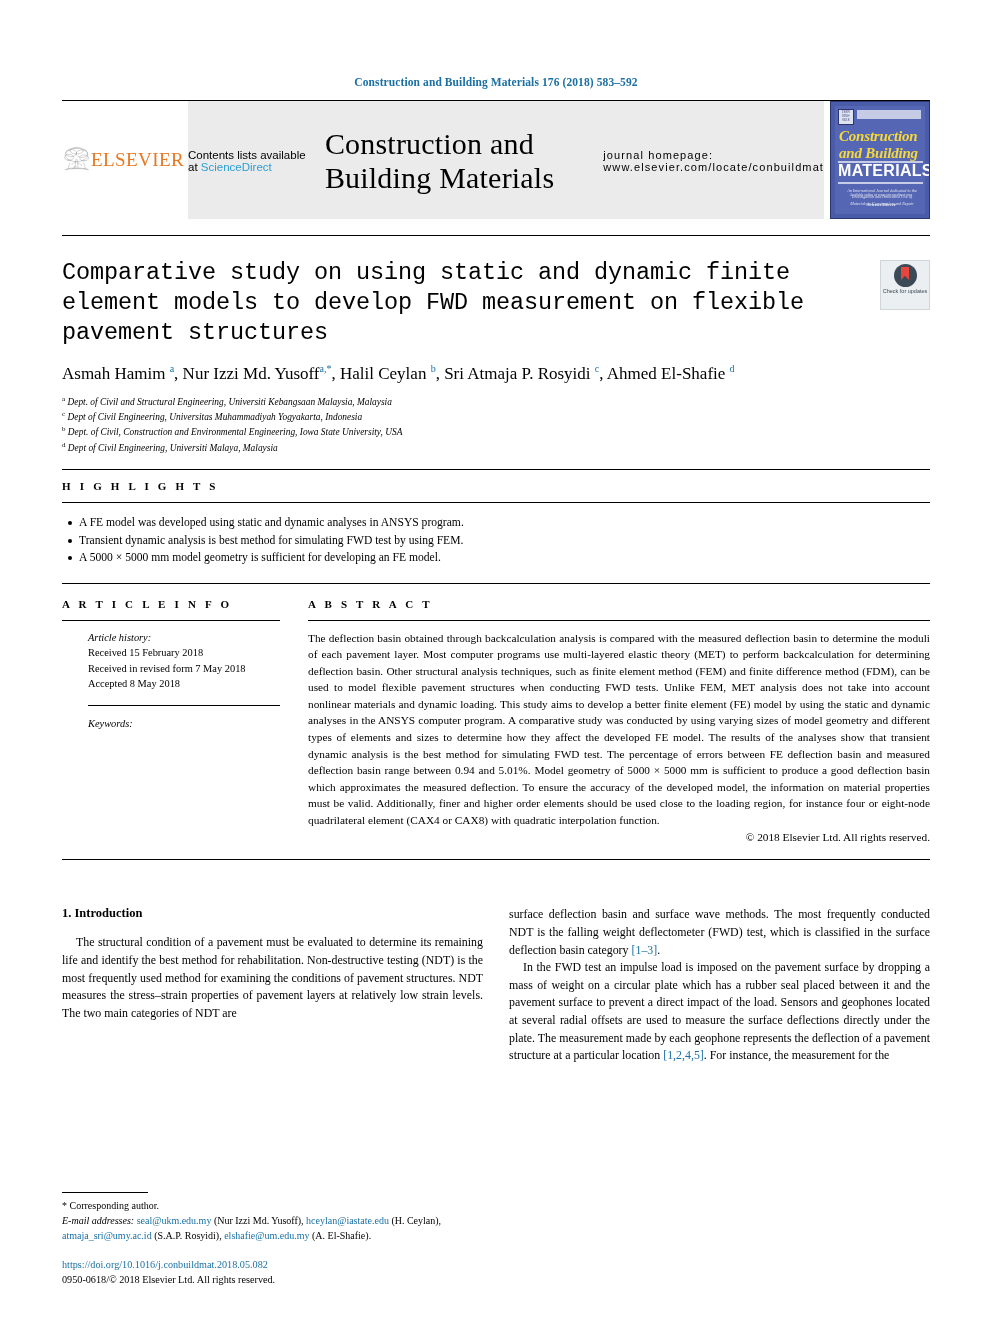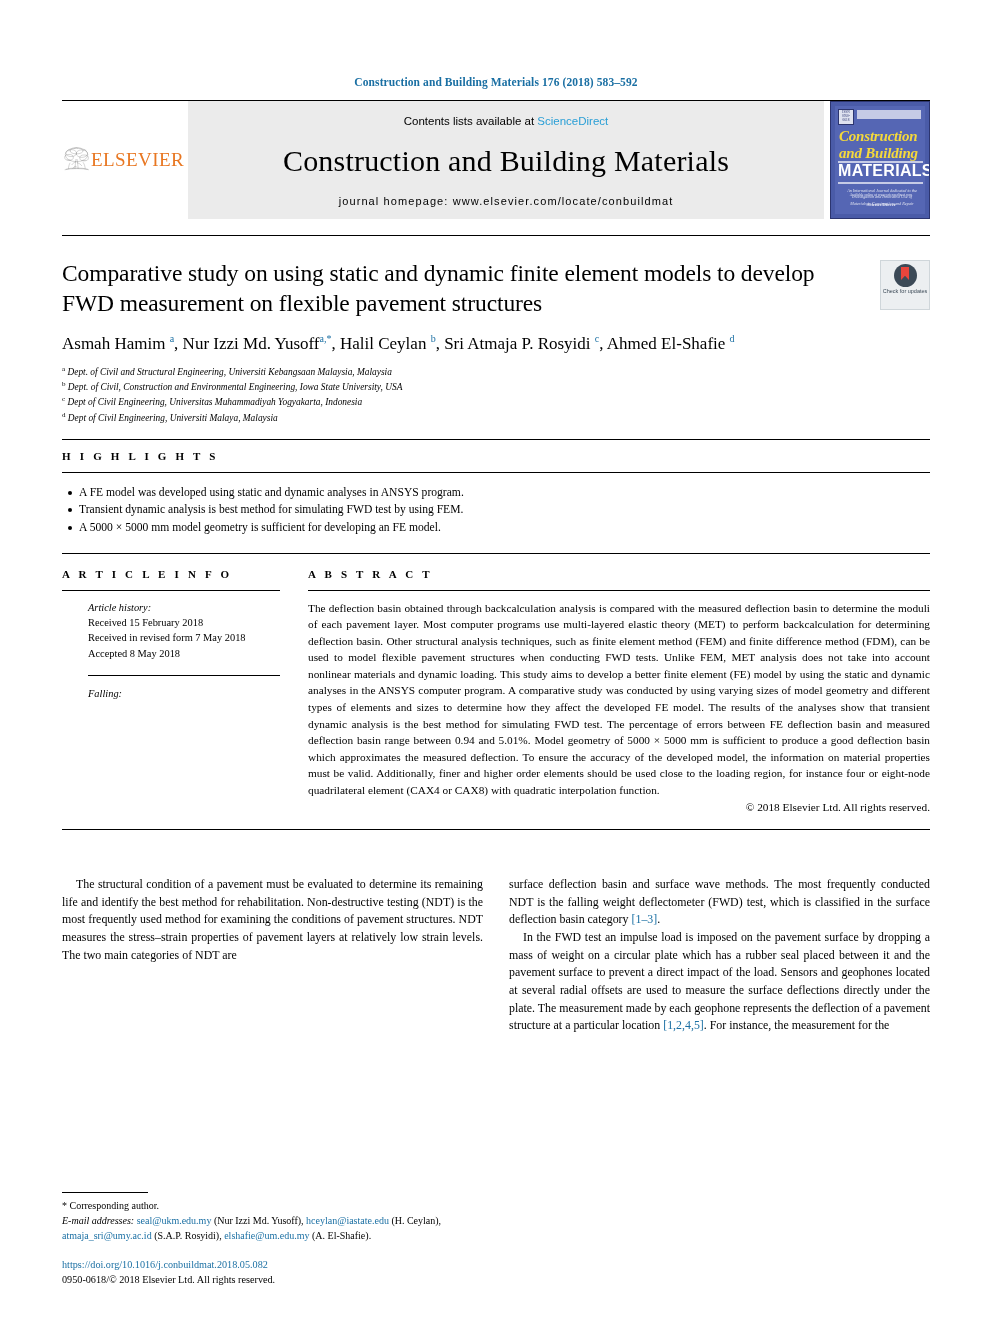--- a/index.html
+++ b/index.html
@@ -61,21 +61,21 @@
     letter-spacing: 0.4px;
     color: #E87722;
     font-weight: normal;
     line-height: 1;
     margin-top: 1px;
   }
   .masthead-center {
     flex: 1 1 auto;
     background: #ebebeb;
     display: flex;
-    flex-direction: column;
+    flex-direction: row;
     align-items: center;
     justify-content: center;
     padding: 10px 0 8px 0;
     margin-left: 4px;
     margin-right: 6px;
     gap: 17px;
   }
   .contents-line {
     font-family: "Liberation Sans", sans-serif;
     font-size: 11.5px;
@@ -185,21 +185,21 @@
   .title-rule {
     border-top: 1.6px solid #000;
     margin: 16px 62px 0 62px;
   }
   .title-block {
     margin: 22px 62px 0 62px;
     position: relative;
     padding-right: 72px;
   }
   .article-title {
-    font-family: Liberation Serif, serif;
+    font-family: Liberation Mono, monospace;
     font-size: 23.5px;
     line-height: 1.28;
     font-weight: normal;
     margin: 0;
     letter-spacing: -0.1px;
   }
   .crossmark {
     position: absolute;
     top: 2px;
     right: 0;
@@ -454,22 +454,22 @@
       <div class="cm-circle">
         <div class="cm-flag"></div>
       </div>
       <div class="cm-text">Check for updates</div>
     </div>
 
     <div class="authors">Asmah Hamim <sup>a</sup>, Nur Izzi Md. Yusoff<sup>a,*</sup>, Halil Ceylan <sup>b</sup>, Sri Atmaja P. Rosyidi <sup>c</sup>, Ahmed El-Shafie <sup>d</sup></div>
 
     <div class="affils">
         <div><sup>a</sup> Dept. of Civil and Structural Engineering, Universiti Kebangsaan Malaysia, Malaysia</div>
+        <div><sup>c</sup> Dept of Civil Engineering, Universitas Muhammadiyah Yogyakarta, Indonesia</div>
         <div><sup>b</sup> Dept. of Civil, Construction and Environmental Engineering, Iowa State University, USA</div>
-        <div><sup>c</sup> Dept of Civil Engineering, Universitas Muhammadiyah Yogyakarta, Indonesia</div>
         <div><sup>d</sup> Dept of Civil Engineering, Universiti Malaya, Malaysia</div>
       </div>
   </div>
 
   <div class="sec-rule-thin"></div>
   <div class="sec-head">H I G H L I G H T S</div>
   <div class="sec-underline"></div>
   <div class="highlights">
     <ul>
         <li>A FE model was developed using static and dynamic analyses in ANSYS program.</li>
@@ -486,37 +486,38 @@
       <div class="col-rule"></div>
       <div class="info-body">
         <div class="it">Article history:</div>
         <div>
             <div>Received 15 February 2018</div>
             <div>Received in revised form 7 May 2018</div>
             <div>Accepted 8 May 2018</div>
           </div>
         <div class="info-mid-rule"></div>
         <div class="kw-block" style="margin-top:10px">
-          <div class="it">Falling:</div>
+          <div class="it">Keywords:</div>
         </div>
       </div>
     </div>
 
     <div class="col-abs">
       <div class="colhead">A B S T R A C T</div>
       <div class="col-rule"></div>
       <div class="abstract-body">The deflection basin obtained through backcalculation analysis is compared with the measured deflection basin to determine the moduli of each pavement layer. Most computer programs use multi-layered elastic theory (MET) to perform backcalculation for determining deflection basin. Other structural analysis techniques, such as finite element method (FEM) and finite difference method (FDM), can be used to model flexible pavement structures when conducting FWD tests. Unlike FEM, MET analysis does not take into account nonlinear materials and dynamic loading. This study aims to develop a better finite element (FE) model by using the static and dynamic analyses in the ANSYS computer program. A comparative study was conducted by using varying sizes of model geometry and different types of elements and sizes to determine how they affect the developed FE model. The results of the analyses show that transient dynamic analysis is the best method for simulating FWD test. The percentage of errors between FE deflection basin and measured deflection basin range between 0.94 and 5.01%. Model geometry of 5000 × 5000 mm is sufficient to produce a good deflection basin which approximates the measured deflection. To ensure the accuracy of the developed model, the information on material properties must be valid. Additionally, finer and higher order elements should be used close to the loading region, for instance four or eight-node quadrilateral element (CAX4 or CAX8) with quadratic interpolation function.</div>
       <div class="copyright">© 2018 Elsevier Ltd. All rights reserved.</div>
     </div>
   </div>
 
   <div class="bottom-rule"></div>
 
   <div class="body-cols">
     <div class="bcol">
+      <div class="intro-head">1. Introduction</div>
       <p class="btext" style="text-indent:14px">The structural condition of a pavement must be evaluated to determine its remaining life and identify the best method for rehabilitation. Non-destructive testing (NDT) is the most frequently used method for examining the conditions of pavement structures. NDT measures the stress–strain properties of pavement layers at relatively low strain levels. The two main categories of NDT are</p>
     </div>
     <div class="bcol">
       <p class="btext">
         <span>surface deflection basin and surface wave methods. The most frequently conducted NDT is the falling weight deflectometer (FWD) test, which is classified in the surface deflection basin category </span><span class="ref">[1–3]</span><span>.</span>
       </p>
       <p class="btext" style="text-indent:14px">
         <span>In the FWD test an impulse load is imposed on the pavement surface by dropping a mass of weight on a circular plate which has a rubber seal placed between it and the pavement surface to prevent a direct impact of the load. Sensors and geophones located at several radial offsets are used to measure the surface deflections directly under the plate. The measurement made by each geophone represents the deflection of a pavement structure at a particular location </span><span class="ref">[1,2,4,5]</span><span>. For instance, the measurement for the</span>
       </p>
     </div>

